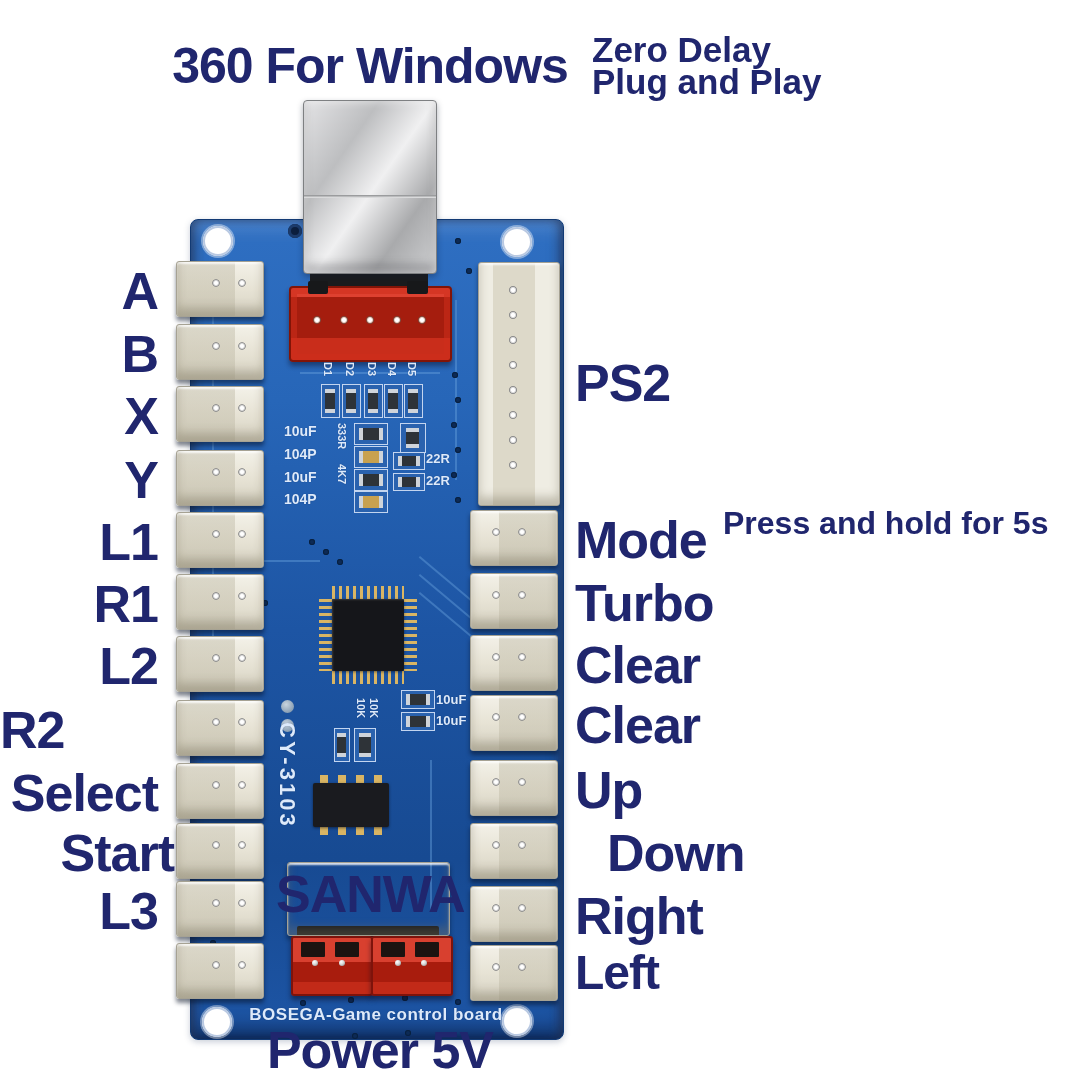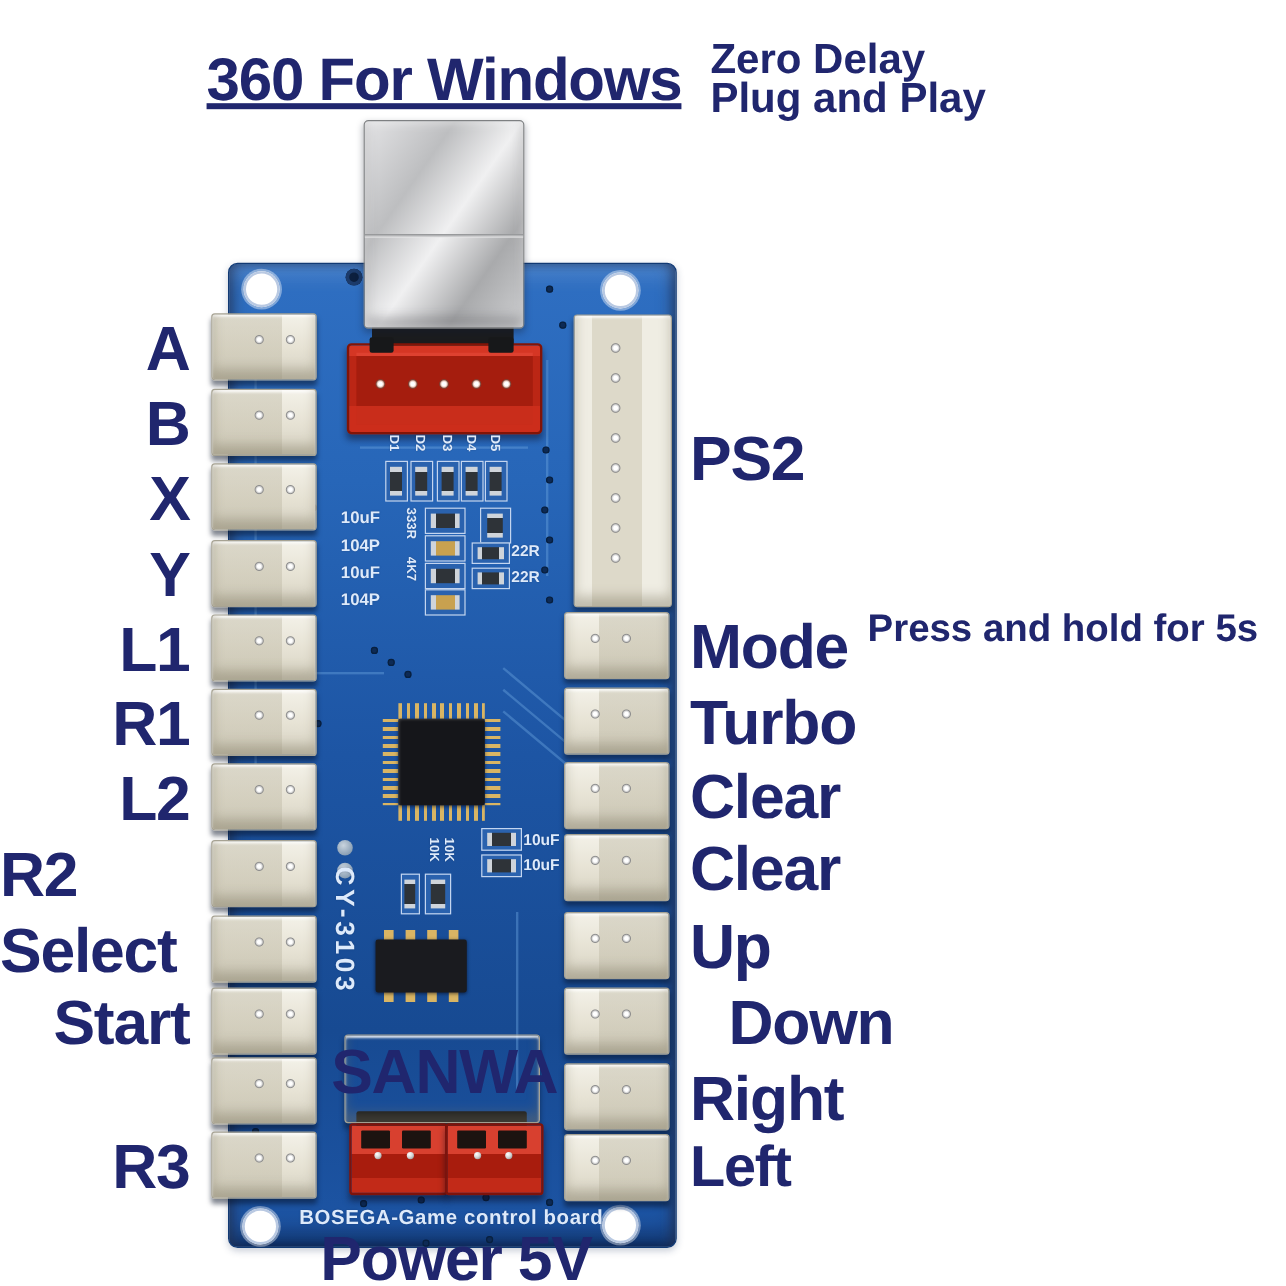--- a/index.html
+++ b/index.html
@@ -277,35 +277,35 @@
   </div>
   <div class="red2" style="left:371px;top:936px;">
     <div class="slot" style="left:8px;top:4px;"></div>
     <div class="slot" style="left:42px;top:4px;"></div>
     <div class="rpin" style="left:22px;top:22px;"></div>
     <div class="rpin" style="left:48px;top:22px;"></div>
   </div>
 
   <span class="silk" style="left:190px;top:1006px;width:372px;text-align:center;font-size:17px;letter-spacing:.5px;">BOSEGA-Game control board</span>
 
-  <div class="ann" style="left:150px;top:41px;width:440px;text-align:center;font-size:50px;text-decoration:underline;">360 For Windows</div>
+  <div class="ann" style="left:150px;top:41px;width:440px;text-align:center;font-size:50px;">360 For Windows</div>
   <div class="ann" style="left:592px;top:64px;font-size:35px;letter-spacing:0;">Plug and Play</div>
   <div class="ann" style="left:592px;top:32px;font-size:35px;letter-spacing:0;">Zero Delay</div>
 
   <div class="ann" style="left:0;top:265px;width:158px;text-align:right;font-size:52px;">A</div>
   <div class="ann" style="left:0;top:328px;width:158px;text-align:right;font-size:52px;">B</div>
   <div class="ann" style="left:0;top:390px;width:158px;text-align:right;font-size:52px;">X</div>
   <div class="ann" style="left:0;top:454px;width:158px;text-align:right;font-size:52px;">Y</div>
   <div class="ann" style="left:0;top:516px;width:158px;text-align:right;font-size:52px;">L1</div>
   <div class="ann" style="left:0;top:578px;width:158px;text-align:right;font-size:52px;">R1</div>
   <div class="ann" style="left:0;top:640px;width:158px;text-align:right;font-size:52px;">L2</div>
   <div class="ann" style="left:0;top:704px;width:158px;text-align:left;font-size:52px;">R2</div>
-  <div class="ann" style="left:0;top:767px;width:158px;text-align:left;font-size:52px;">Select</div>
-  <div class="ann" style="left:0;top:827px;width:158px;text-align:right;font-size:52px;">Start</div>
-  <div class="ann" style="left:0;top:947px;width:158px;text-align:right;font-size:52px;">R3</div>
+  <div class="ann" style="left:0;top:767px;width:158px;text-align:right;font-size:52px;">Select</div>
+  <div class="ann" style="left:0;top:827px;width:158px;text-align:right;font-size:52px;padding-left:16px;">Start</div>
+  <div class="ann" style="left:0;top:885px;width:158px;text-align:right;font-size:52px;">L3</div>
 
   <div class="ann" style="left:575px;top:357px;font-size:52px;">PS2</div>
   <div class="ann" style="left:575px;top:514px;font-size:52px;">Mode</div>
   <div class="ann" style="left:575px;top:577px;font-size:52px;">Turbo</div>
   <div class="ann" style="left:575px;top:639px;font-size:52px;">Clear</div>
   <div class="ann" style="left:575px;top:699px;font-size:52px;">Clear</div>
   <div class="ann" style="left:575px;top:764px;font-size:52px;">Up</div>
   <div class="ann" style="left:575px;top:827px;font-size:52px;margin-left:32px;">Down</div>
   <div class="ann" style="left:575px;top:890px;font-size:52px;">Right</div>
   <div class="ann" style="left:575px;top:949px;font-size:48px;">Left</div>

